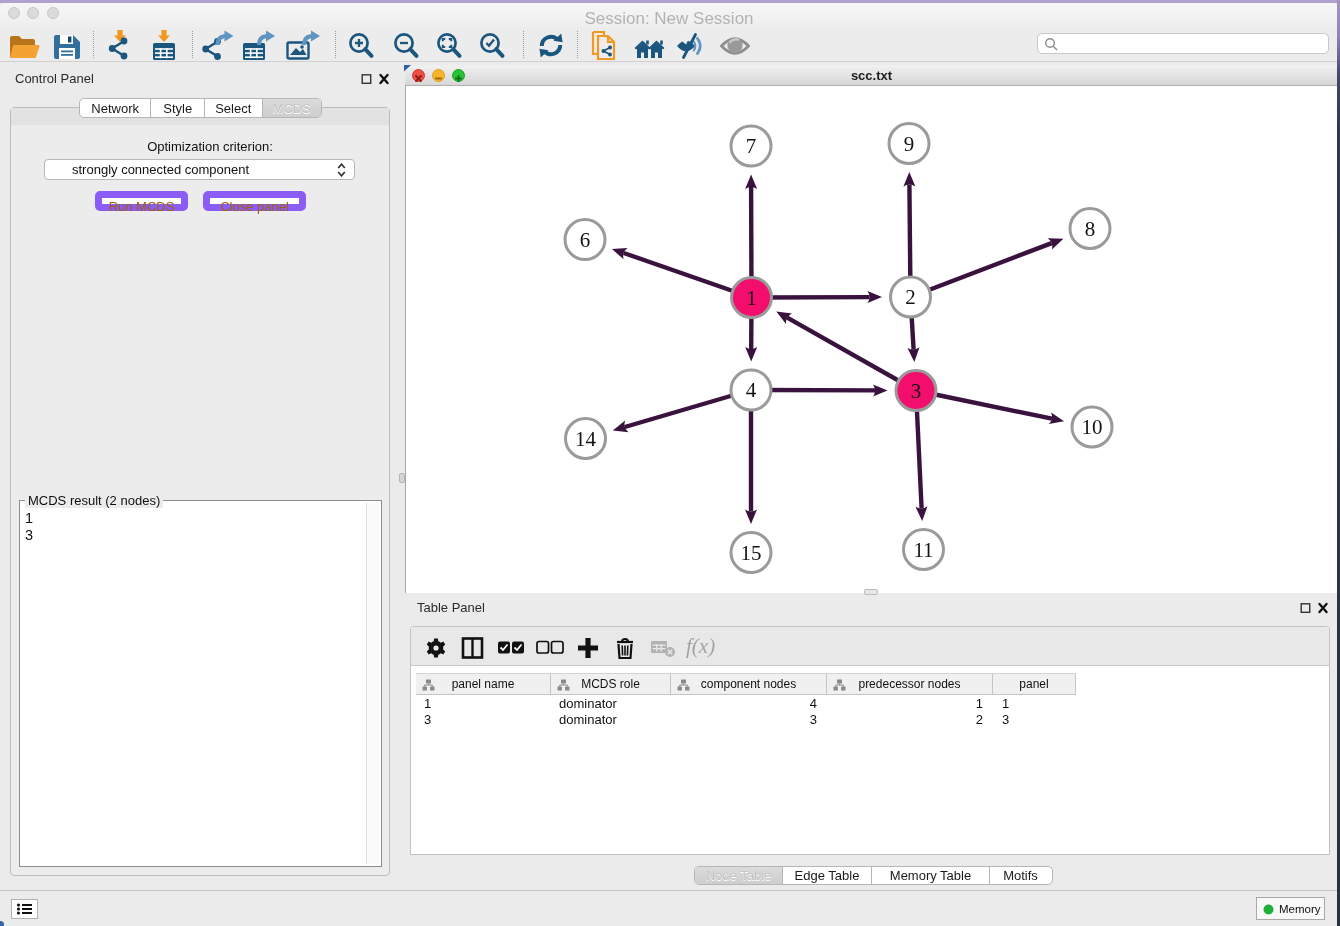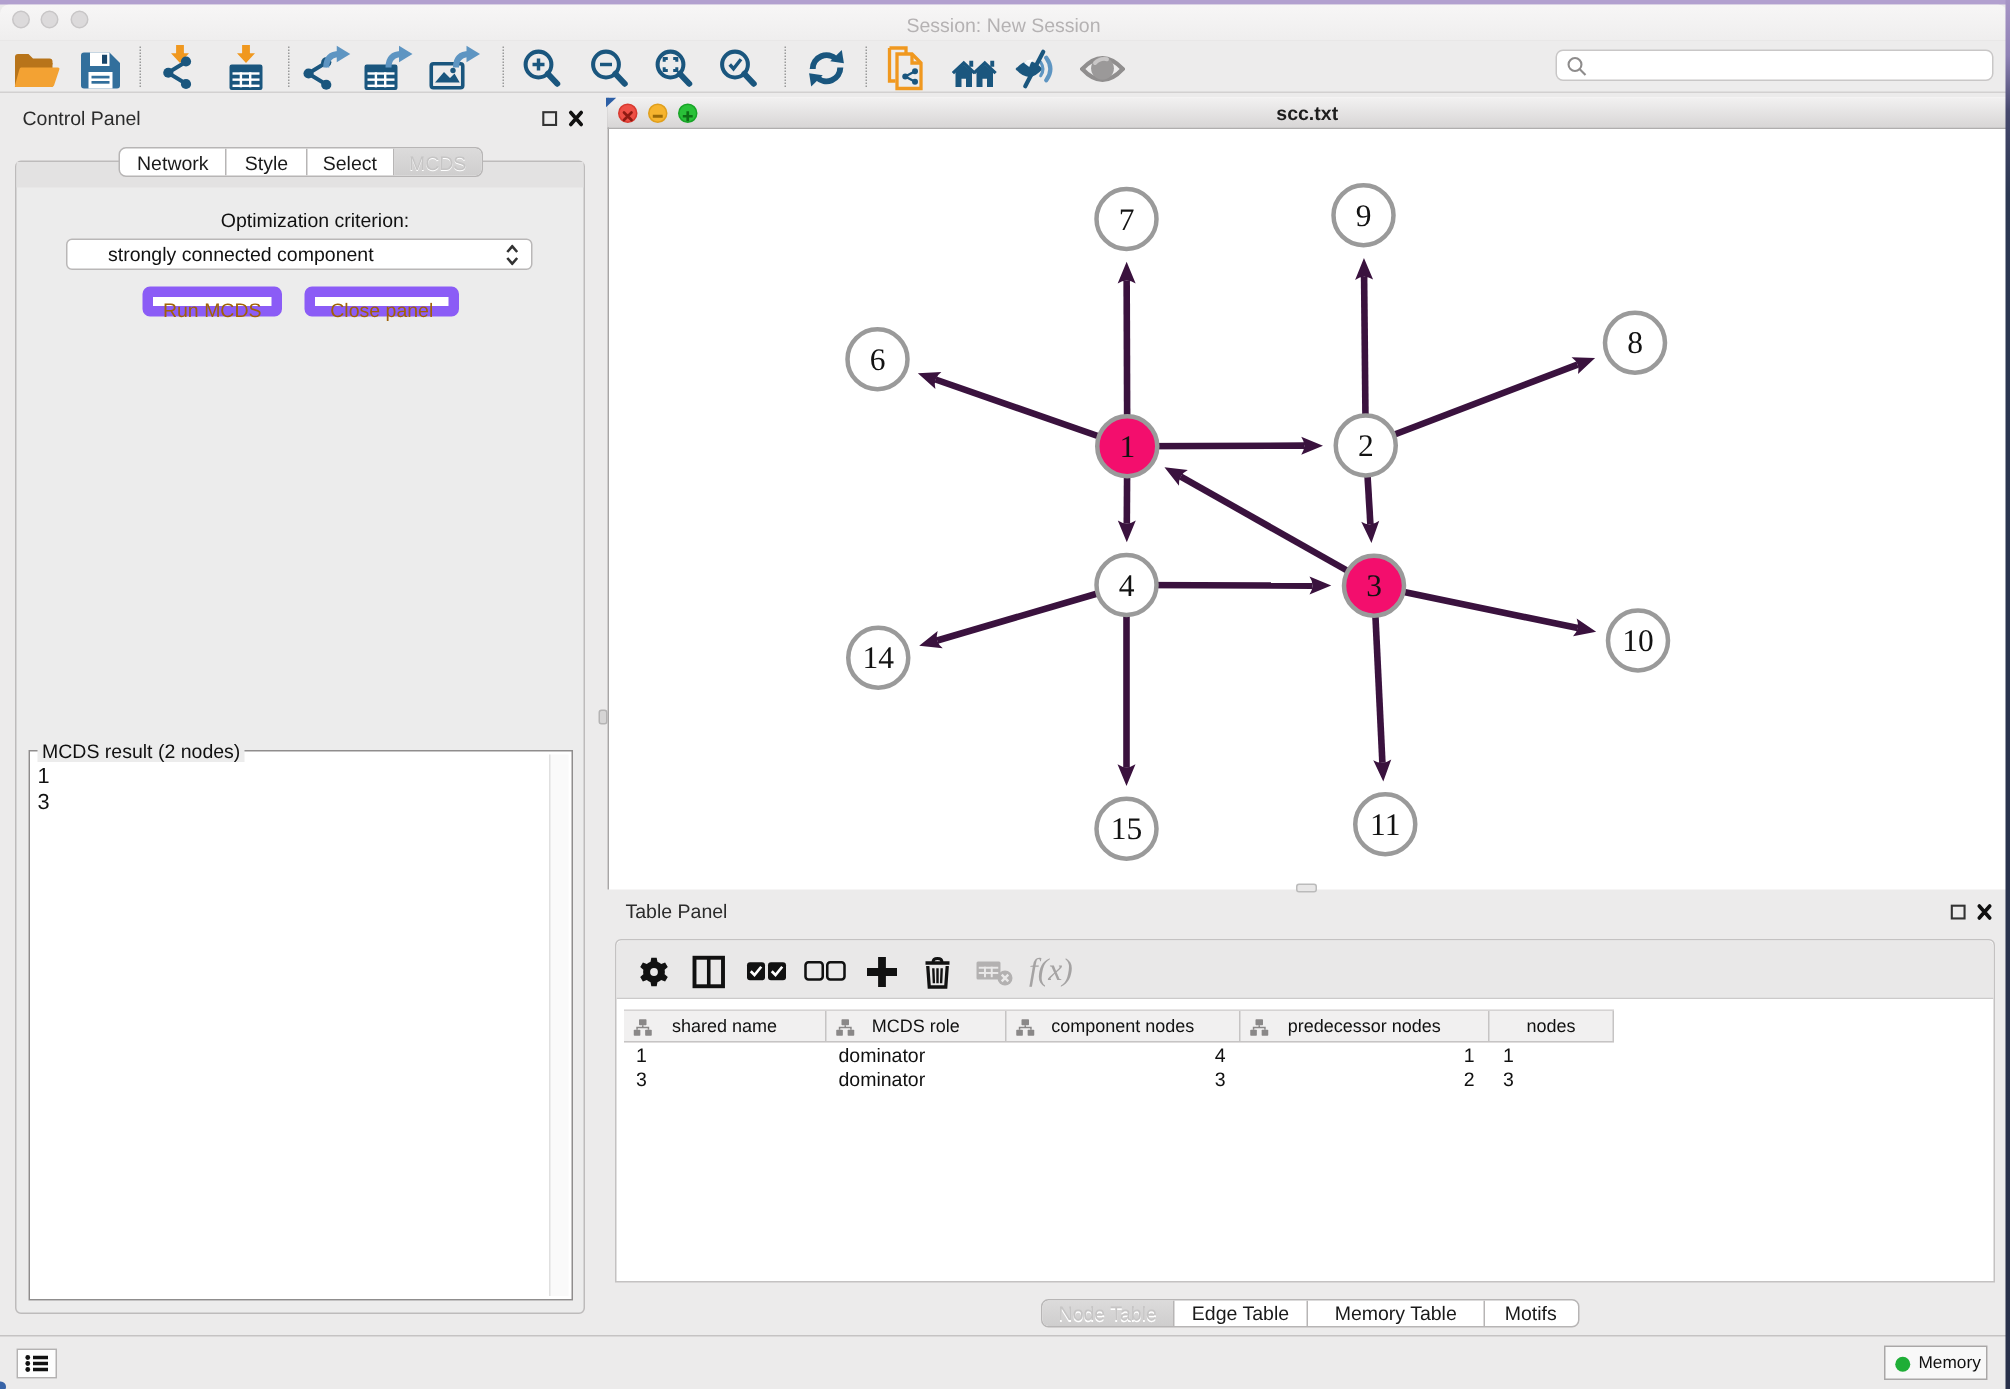--- a/index.html
+++ b/index.html
@@ -5,21 +5,21 @@
 * { margin:0; padding:0; box-sizing:border-box; }
 html,body { width:1340px; height:926px; overflow:hidden; }
 body { font-family:"Liberation Sans", sans-serif; background:#ecebeb; position:relative; }
 .abs { position:absolute; }
 
 #deskTop { left:0; top:0; width:1340px; height:3px; background:#b2a0cf; }
 #deskRight { right:0; top:0; width:3px; height:926px; background:linear-gradient(#a794c6 0%,#8f82b5 4%,#46486d 8%,#2c3853 14%,#272f49 100%); }
 
 #titlebar { left:0; top:3px; width:1338px; height:25px; background:linear-gradient(#f7f6f6,#efeeee); border-bottom:1px solid #c8c6c6; border-radius:6px 6px 0 0; }
 .tl { position:absolute; top:4px; width:12px; height:12px; border-radius:50%; background:#dcdadb; border:1px solid #c8c6c7; }
-#titletext { width:100%; text-align:center; top:6px; font-size:13px; color:#b5b2b3; }
+#titletext { width:100%; text-align:center; top:6px; font-size:17px; color:#b5b2b3; }
 
 #toolbar { left:0; top:27px; width:1338px; height:35px; background:#edecec; border-bottom:1px solid #d2d0d0; }
 .tsep { position:absolute; top:4px; height:27px; width:0; border-left:1px dotted #9a9a9a; }
 .ticon { position:absolute; top:2px; }
 #searchbox { position:absolute; left:1037px; top:6px; width:292px; height:21px; background:#fff; border:1px solid #c9c7c7; border-radius:5px; }
 
 #cp-title { left:15px; top:71px; font-size:13px; color:#2b2b2b; }
 #cp-box { left:10px; top:107px; width:380px; height:769px; border:1px solid #bdbbbb; border-radius:4px; background:#ececec; }
 #cp-topstrip { left:11px; top:108px; width:378px; height:17px; background:#e3e2e2; }
 .tabbar { display:flex; border:1px solid #b7b5b5; border-radius:5px; overflow:hidden; background:#fff; font-size:13px; color:#1a1a1a; }
@@ -375,21 +375,21 @@
 <div class="abs" id="tp-header">
     <div class="hc" style="width:135px;">
       <svg width="13" height="12" viewBox="0 0 13 12" style="position:absolute;left:6px;top:5px;">
         <g fill="#8a8888">
           <rect x="4" y="0.5" width="5" height="4" rx="0.5"></rect>
           <rect x="0.5" y="7.5" width="4.4" height="4" rx="0.5"></rect>
           <rect x="8.1" y="7.5" width="4.4" height="4" rx="0.5"></rect>
           <path d="M6.5 4.5 V6 M2.7 7.5 V6 H10.3 V7.5" stroke="#8a8888" fill="none"></path>
         </g>
       </svg>
-      <span>shared name</span>
+      <span>panel name</span>
     </div>
     <div class="hc" style="width:120px;">
       <svg width="13" height="12" viewBox="0 0 13 12" style="position:absolute;left:6px;top:5px;">
         <g fill="#8a8888">
           <rect x="4" y="0.5" width="5" height="4" rx="0.5"></rect>
           <rect x="0.5" y="7.5" width="4.4" height="4" rx="0.5"></rect>
           <rect x="8.1" y="7.5" width="4.4" height="4" rx="0.5"></rect>
           <path d="M6.5 4.5 V6 M2.7 7.5 V6 H10.3 V7.5" stroke="#8a8888" fill="none"></path>
         </g>
       </svg>
@@ -411,21 +411,21 @@
         <g fill="#8a8888">
           <rect x="4" y="0.5" width="5" height="4" rx="0.5"></rect>
           <rect x="0.5" y="7.5" width="4.4" height="4" rx="0.5"></rect>
           <rect x="8.1" y="7.5" width="4.4" height="4" rx="0.5"></rect>
           <path d="M6.5 4.5 V6 M2.7 7.5 V6 H10.3 V7.5" stroke="#8a8888" fill="none"></path>
         </g>
       </svg>
       <span>predecessor nodes</span>
     </div>
     <div class="hc" style="width:83px;">
-      <span>nodes</span>
+      <span>panel</span>
     </div>
   </div>
 <div class="trow" style="left:424px;top:696px;">1</div>
 <div class="trow" style="left:559px;top:696px;">dominator</div>
 <div class="trow" style="left:803px;top:696px;width:14px;text-align:right;">4</div>
 <div class="trow" style="left:969px;top:696px;width:14px;text-align:right;">1</div>
 <div class="trow" style="left:1002px;top:696px;">1</div>
 <div class="trow" style="left:424px;top:712px;">3</div>
 <div class="trow" style="left:559px;top:712px;">dominator</div>
 <div class="trow" style="left:803px;top:712px;width:14px;text-align:right;">3</div>

